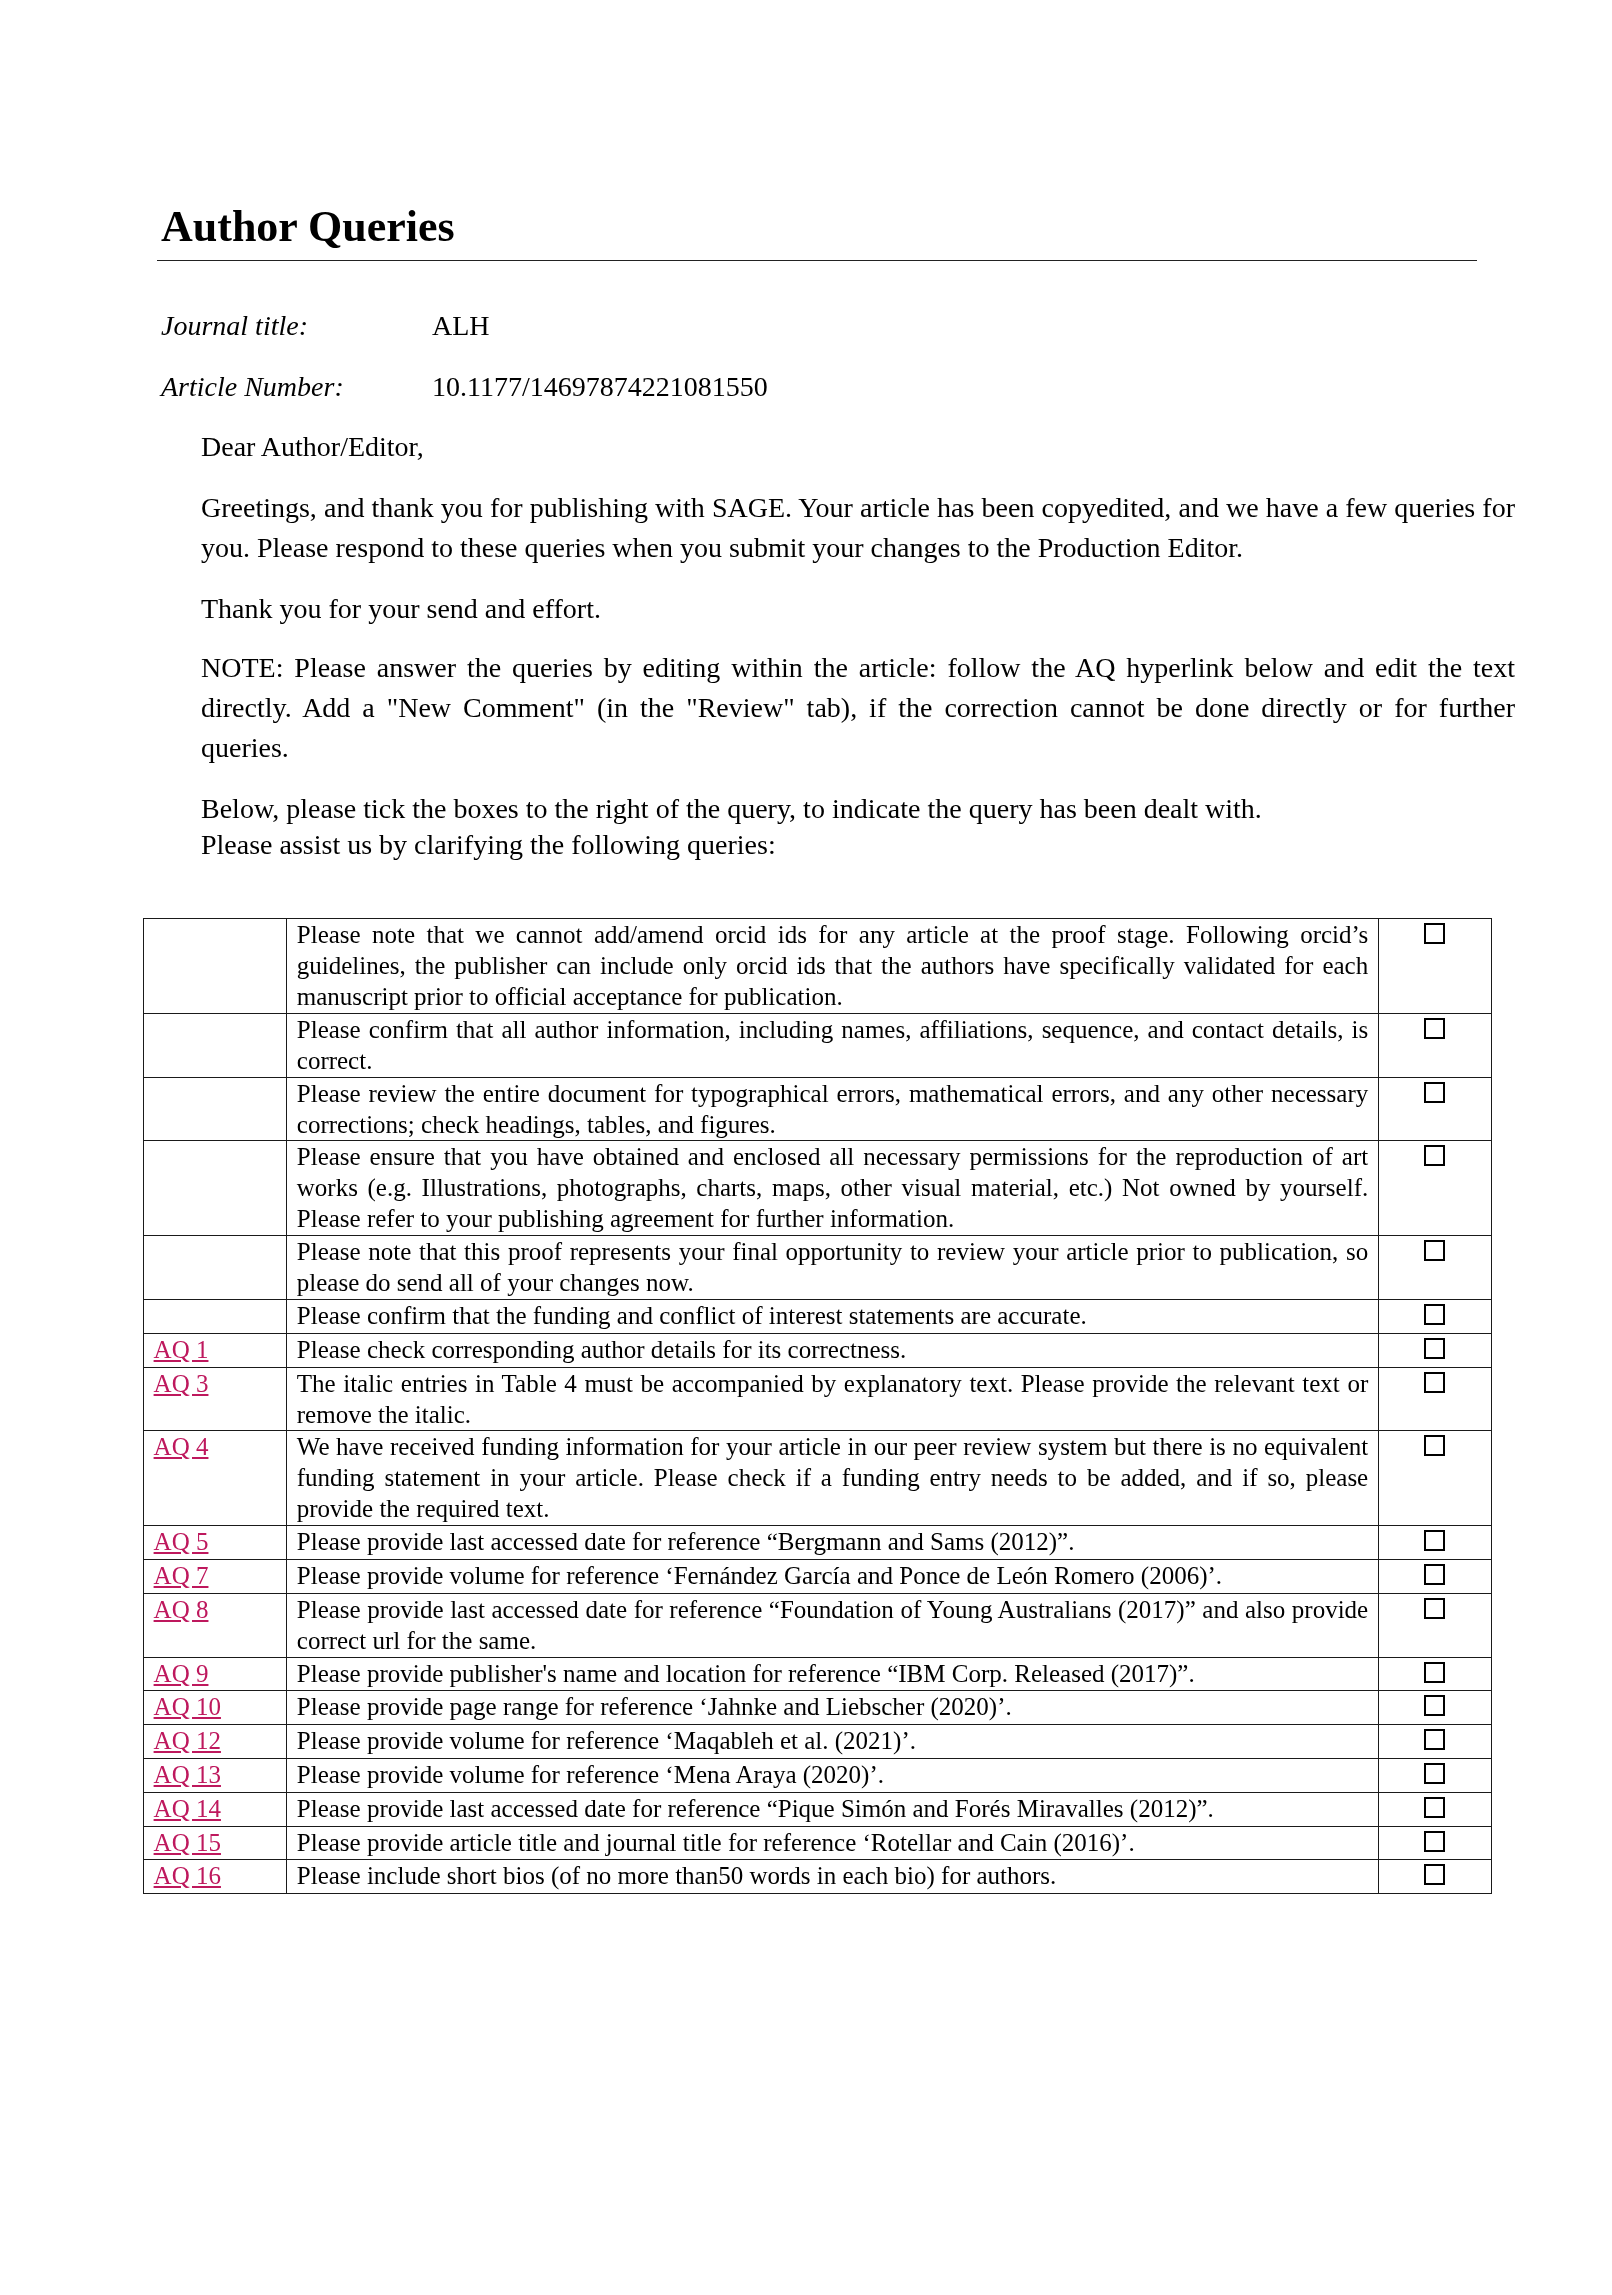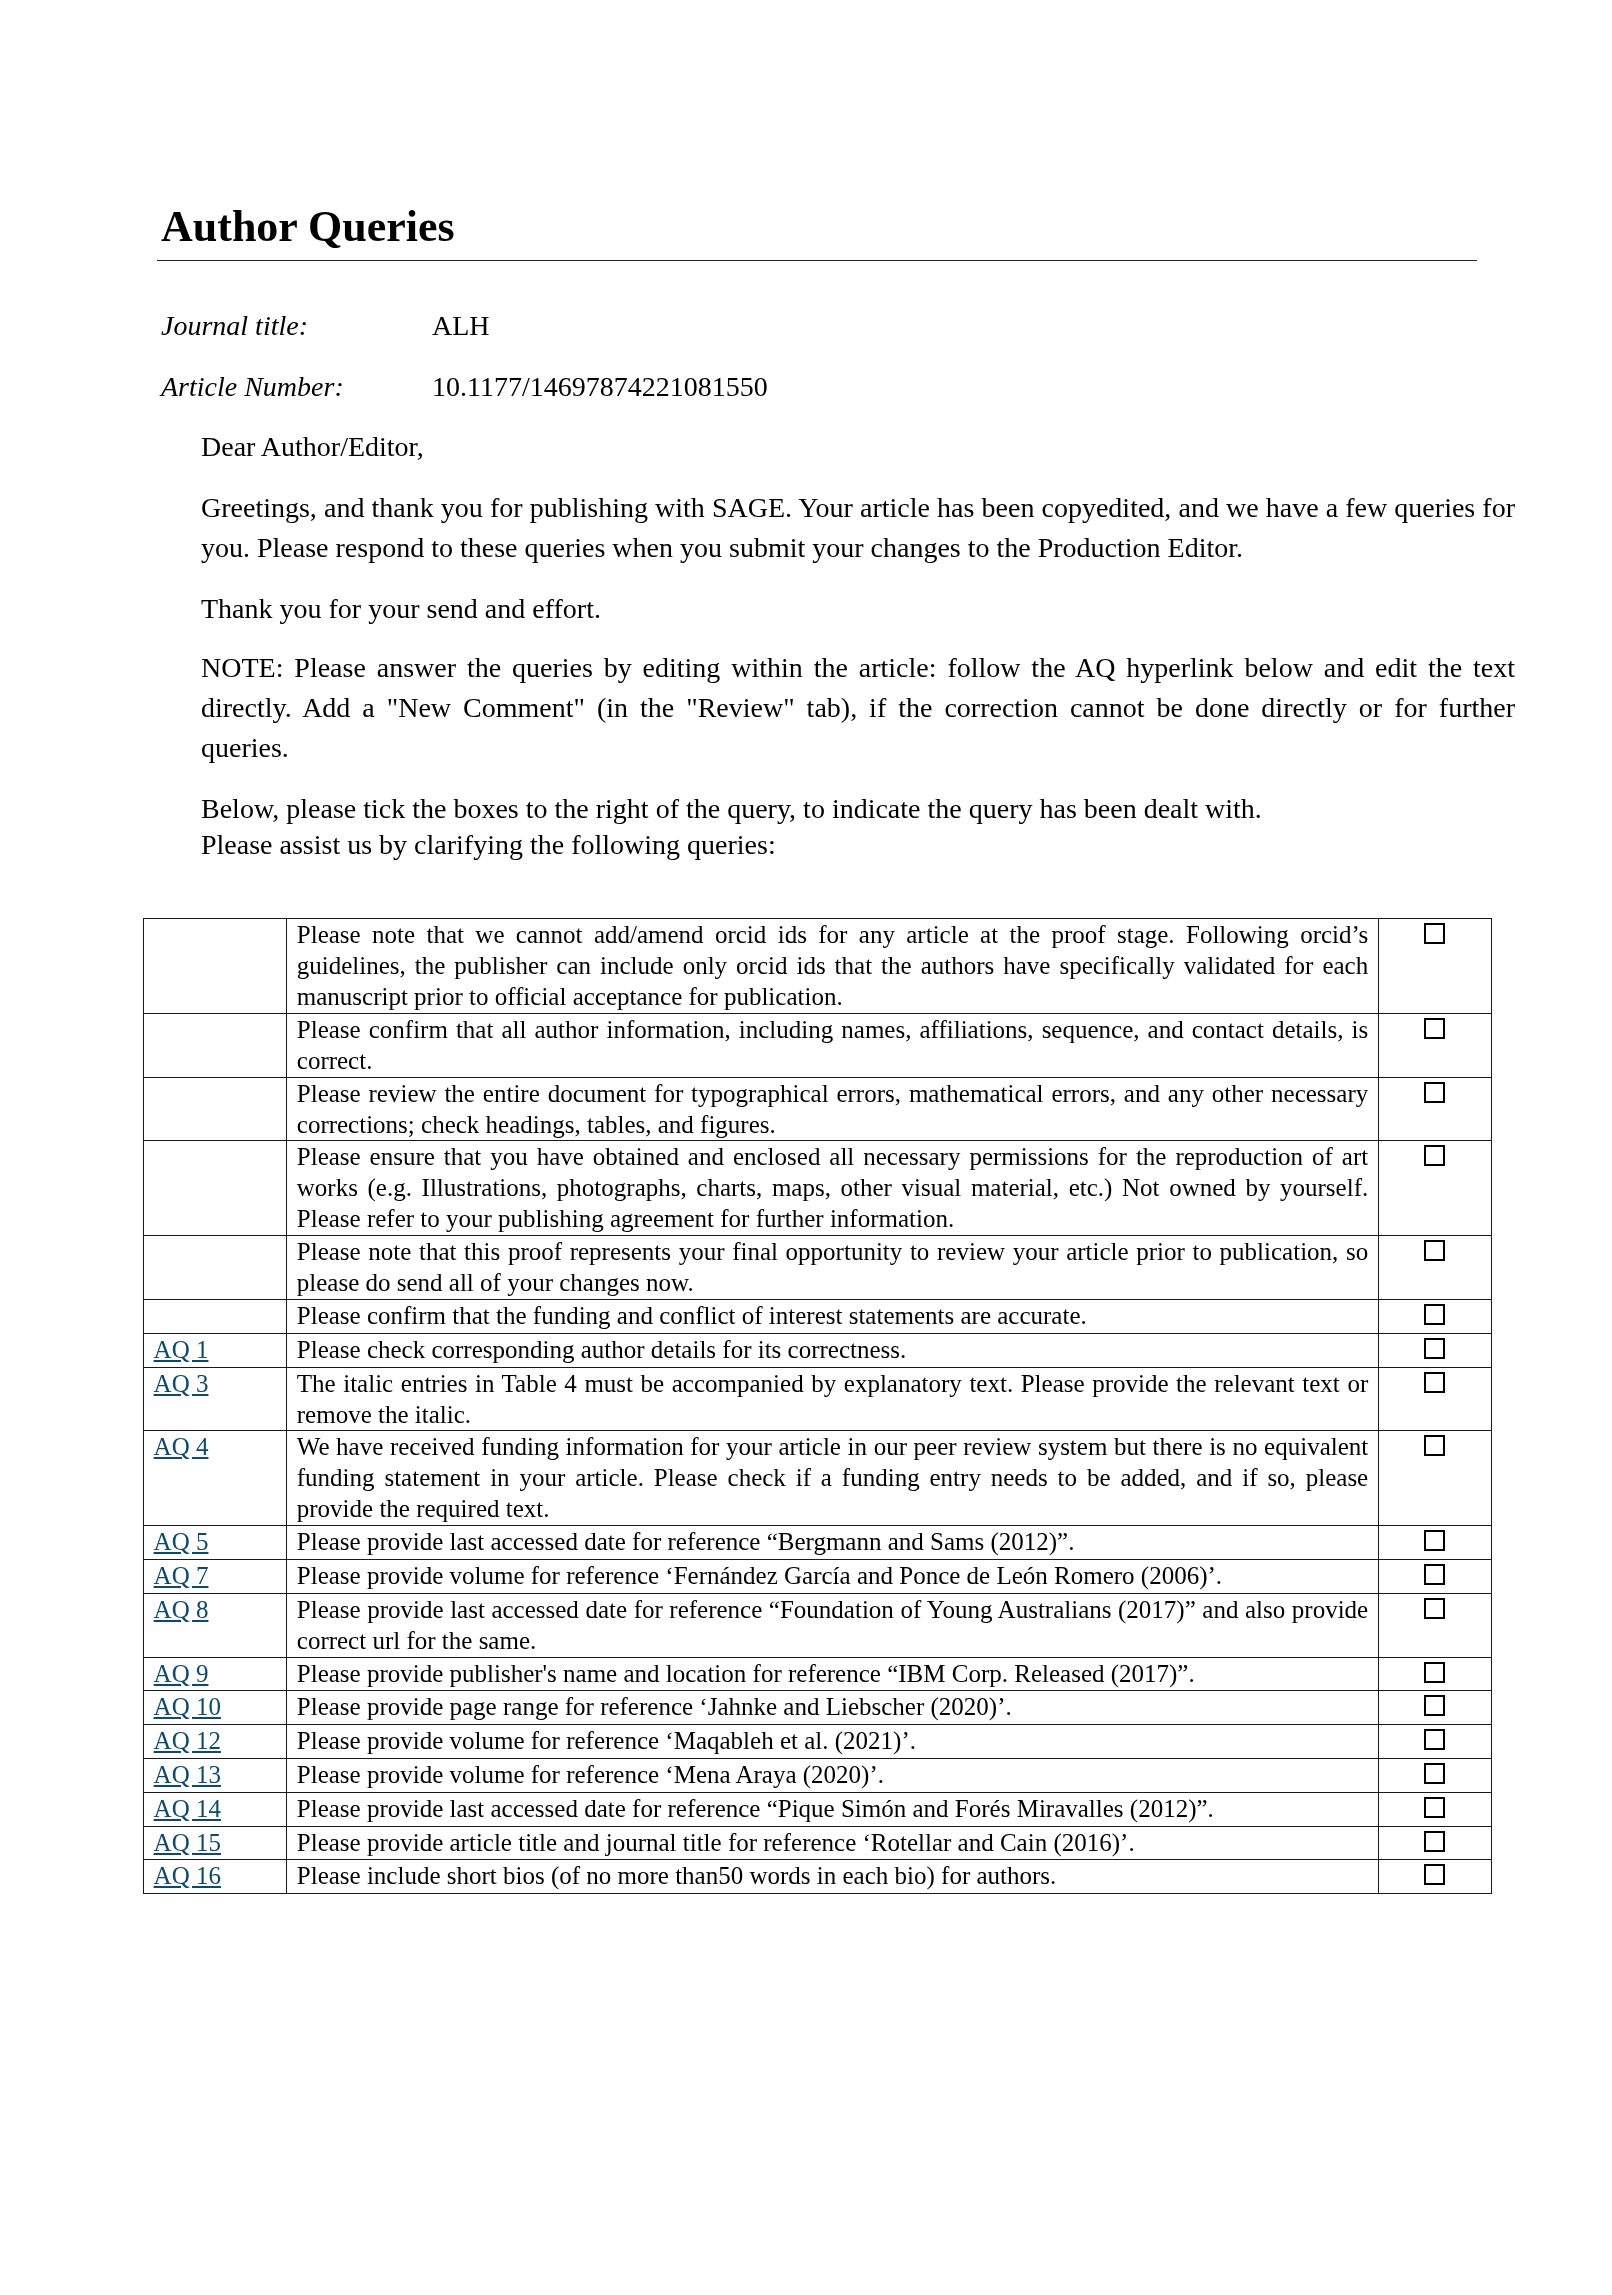--- a/index.html
+++ b/index.html
@@ -26,21 +26,21 @@
     position: absolute; left: 143px; top: 918px; width: 1349px;
     border-collapse: collapse; table-layout: fixed;
     font-size: 25px; line-height: 31px; border-radius: 28px;
   }
   table.queries td {
     border: 1.6px solid #1a1a1a; vertical-align: top; padding: 0 9.6px 0.8px 9.6px;
   }
   td.c-id { width: 123px; padding-left: 17.7px; }
   td.c-text { text-align: justify; }
   td.c-box { width: 93px; text-align: center; padding: 0; }
-  a.aq { color: #0c4a6e; text-decoration: underline; }
+  a.aq { color: #be185d; text-decoration: underline; }
   .checkbox {
     display: inline-block; width: 21px; height: 21px; margin-top: 4px;
     border: 2.4px solid #000; box-sizing: border-box; background: #fff;
   }
 </style>
 </head>
 <body>
 
 <div class="title">Author Queries</div>
 <div class="title-rule"></div>

